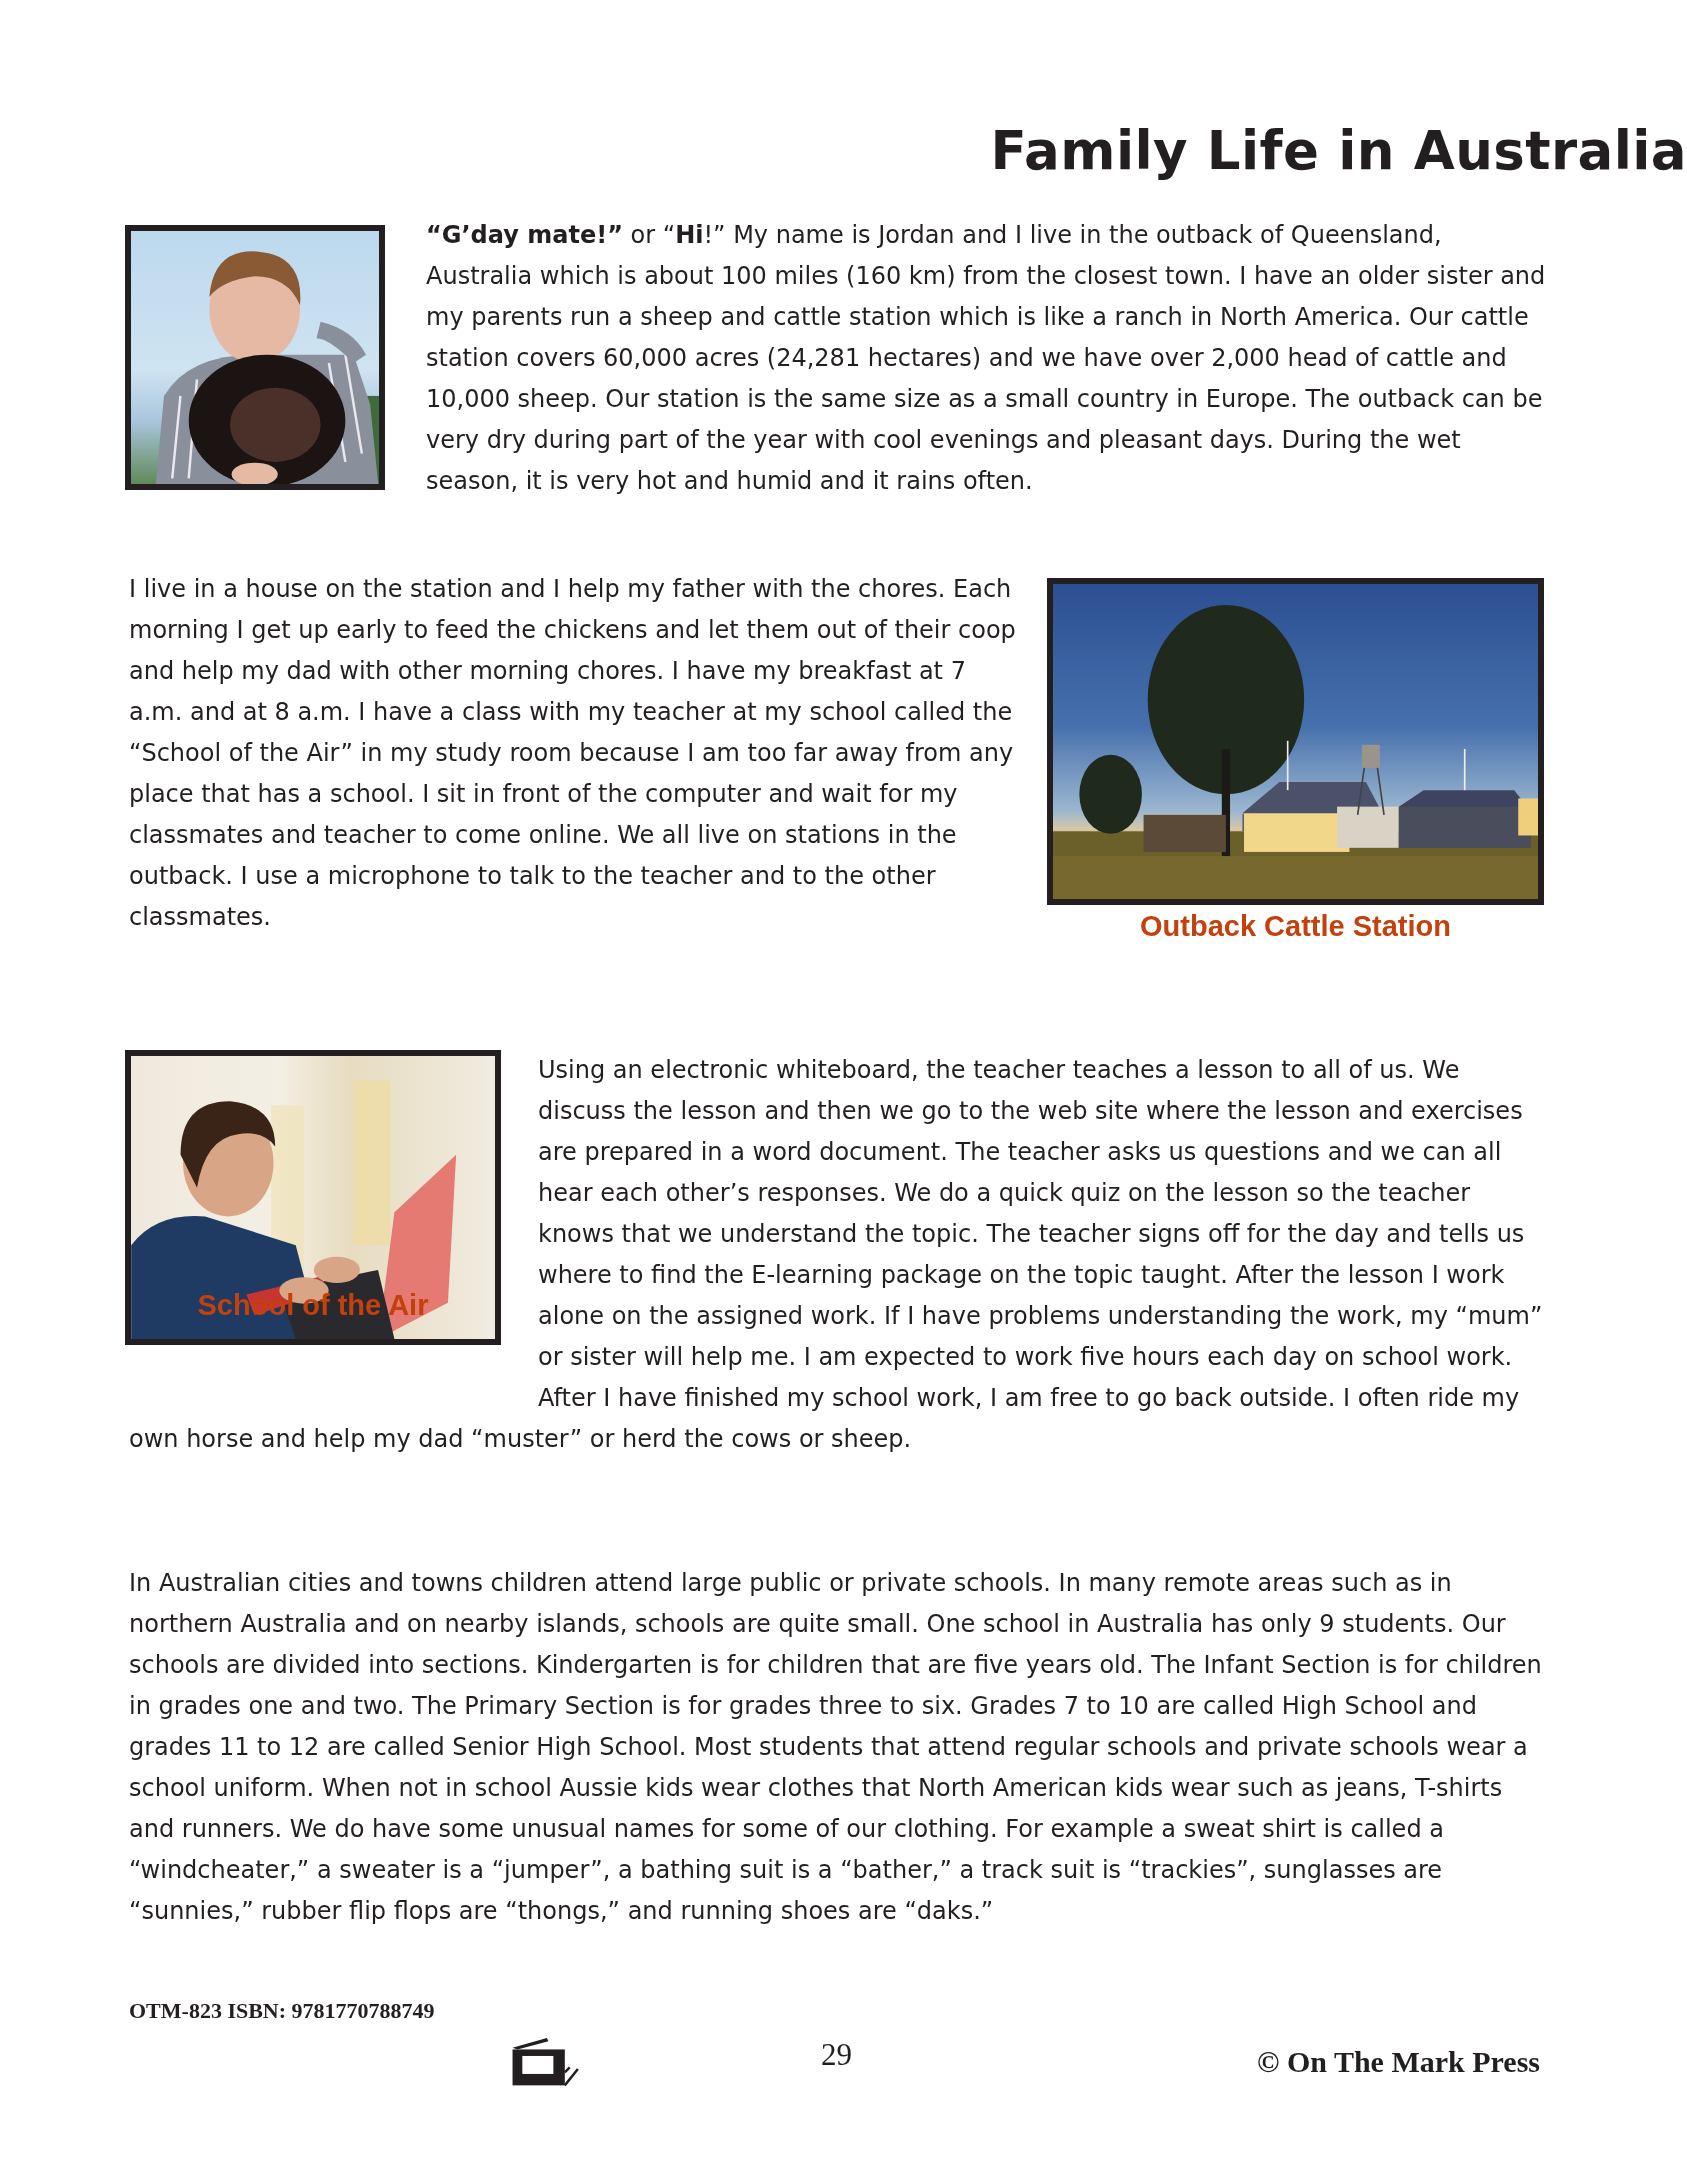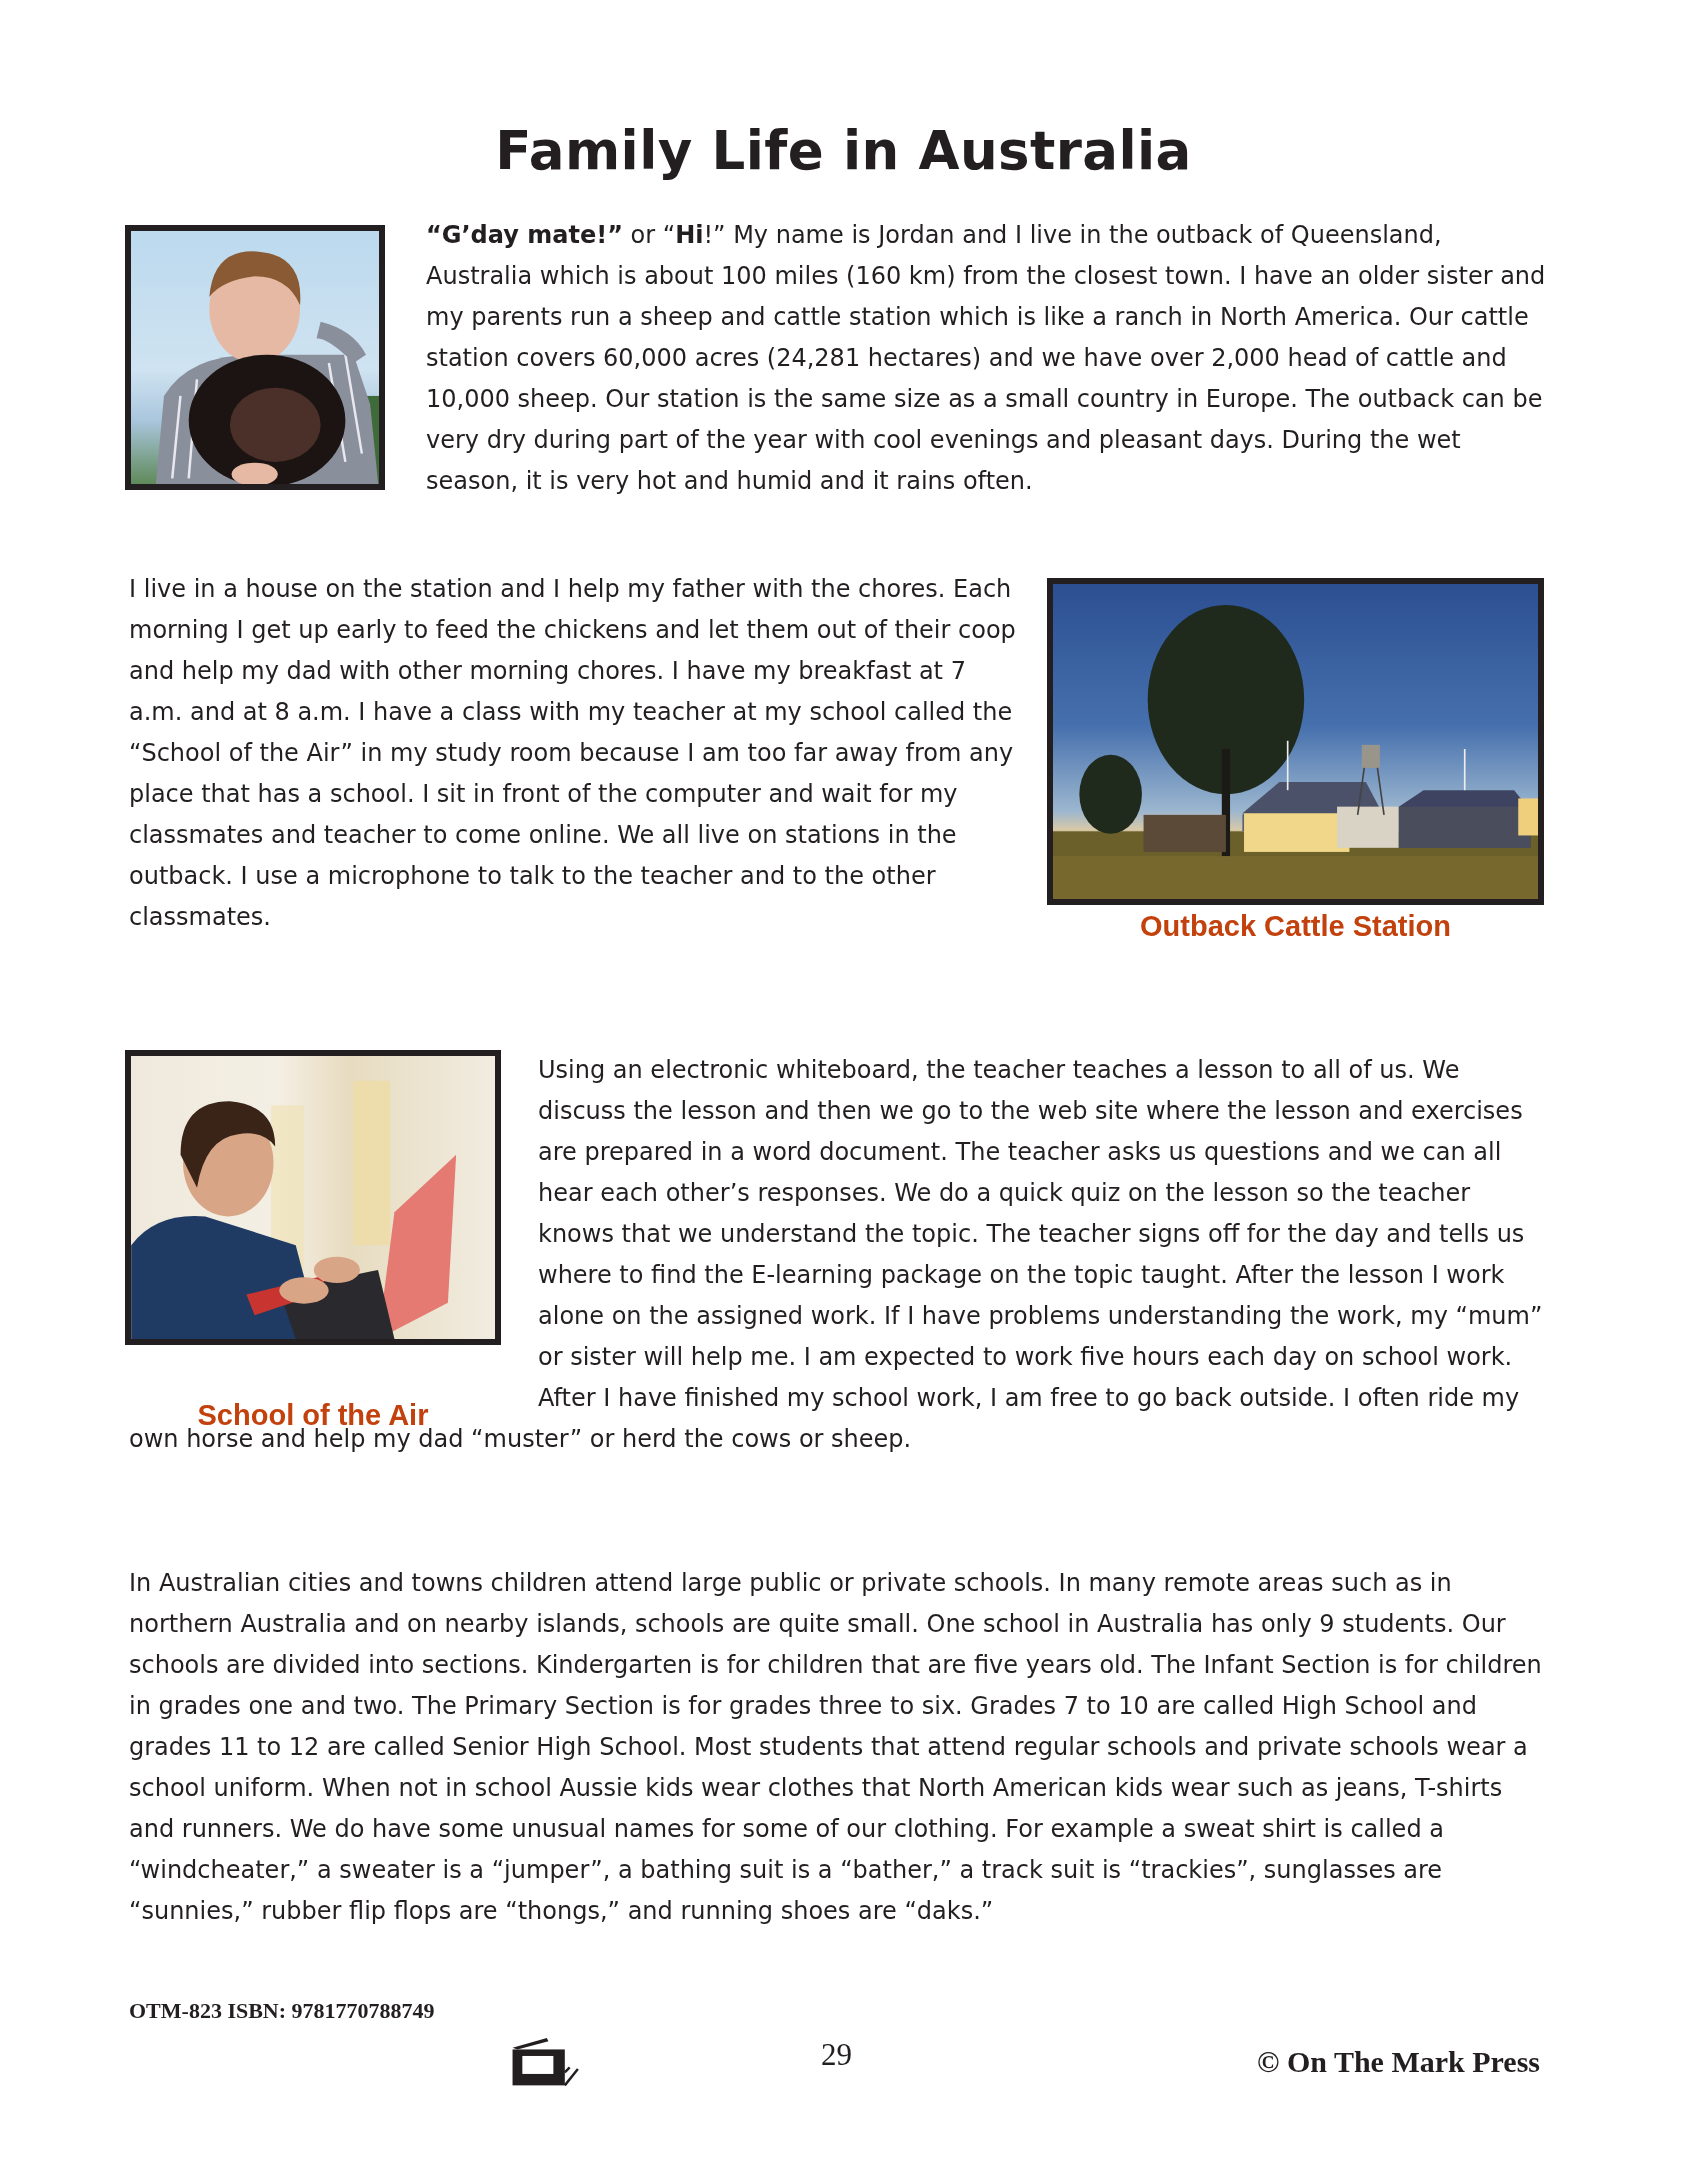--- a/index.html
+++ b/index.html
@@ -1,18 +1,18 @@
 <!DOCTYPE html>
 <html style="font-size:13px"><head>
 <meta charset="utf-8">
 <style>
   html, body { margin:0; padding:0; background:#ffffff; }
   body { width:1687px; height:2183px; position:relative; overflow:hidden;
          font-family:"DejaVu Sans", sans-serif; color:#231f20; }
-  .title { position:absolute; left:0; width:1687px; top:120px; text-align:center;
+  .title { position:absolute; left:0; width:1687px; top:120px; text-align:right;
            font-size:53px; font-weight:bold; letter-spacing:0.4px; }
   .para { position:absolute; font-size:24px; line-height:41px; margin:0; color:#231f20; }
   .frame { position:absolute; background:#231f20; box-sizing:border-box; padding:5.8px; }
   .photo { width:100%; height:100%; position:relative; overflow:hidden; }
   .caption { position:absolute; font-family:"Liberation Sans", sans-serif; font-weight:bold;
              font-size:29px; text-align:center; color:#c2410c; }
   .footer { position:absolute; top:2038px; font-family:"Liberation Serif", serif; color:#231f20; }
   b { font-weight:bold; }
 </style>
 </head>
@@ -89,21 +89,21 @@
       <ellipse cx="118" cy="130" rx="55" ry="65" fill="#d9a587"></ellipse>
       <path d="M60 120 Q60 55 120 55 Q175 60 175 110 Q160 90 130 95 Q90 100 80 160 Z" fill="#3a2418"></path>
       <polygon points="300,344 320,190 395,120 385,300" fill="#e57a72"></polygon>
       <polygon points="180,285 300,260 320,344 200,344" fill="#2a2a2e"></polygon>
       <polygon points="140,290 230,268 240,285 150,315" fill="#c8342f"></polygon>
       <ellipse cx="250" cy="260" rx="28" ry="16" fill="#d9a587"></ellipse>
       <ellipse cx="210" cy="285" rx="30" ry="16" fill="#d9a587"></ellipse>
     </svg>
   </div>
 </div>
-<div class="caption" style="left:125px; top:1399px; width:376px;">School of the Air</div>
+<div class="caption" style="left:125px; top:1289px; width:376px;">School of the Air</div>
 
 <div class="para" style="left:129px; top:1050px; width:1417px;">
   <div style="float:left; width:409px; height:363px;"></div>
   <span>Using an electronic whiteboard, the teacher teaches a lesson to all of us. We discuss the lesson and then we go to the web site where the lesson and exercises are prepared in a word document. The teacher asks us questions and we can all hear each other’s responses. We do a quick quiz on the lesson so the teacher knows that we understand the topic. The teacher signs off for the day and tells us where to find the E-learning package on the topic taught. After the lesson I work alone on the assigned work. If I have problems understanding the work, my “mum” or sister will help me. I am expected to work five hours each day on school work. After I have finished my school work, I am free to go back outside. I often ride my own horse and help my dad “muster” or herd the cows or sheep.</span>
 </div>
 
 <div class="para" style="left:129px; top:1563px; width:1417px;">In Australian cities and towns children attend large public or private schools. In many remote areas such as in northern Australia and on nearby islands, schools are quite small. One school in Australia has only 9 students. Our schools are divided into sections. Kindergarten is for children that are five years old. The Infant Section is for children in grades one and two. The Primary Section is for grades three to six. Grades 7 to 10 are called High School and grades 11 to 12 are called Senior High School. Most students that attend regular schools and private schools wear a school uniform. When not in school Aussie kids wear clothes that North American kids wear such as jeans, T-shirts and runners. We do have some unusual names for some of our clothing. For example a sweat shirt is called a “windcheater,” a sweater is a “jumper”, a bathing suit is a “bather,” a track suit is “trackies”, sunglasses are “sunnies,” rubber flip flops are “thongs,” and running shoes are “daks.”</div>
 
 <div class="footer" style="left:129px; top:1998px; font-size:22px; font-weight:bold;">OTM-823  ISBN: 9781770788749</div>
 

